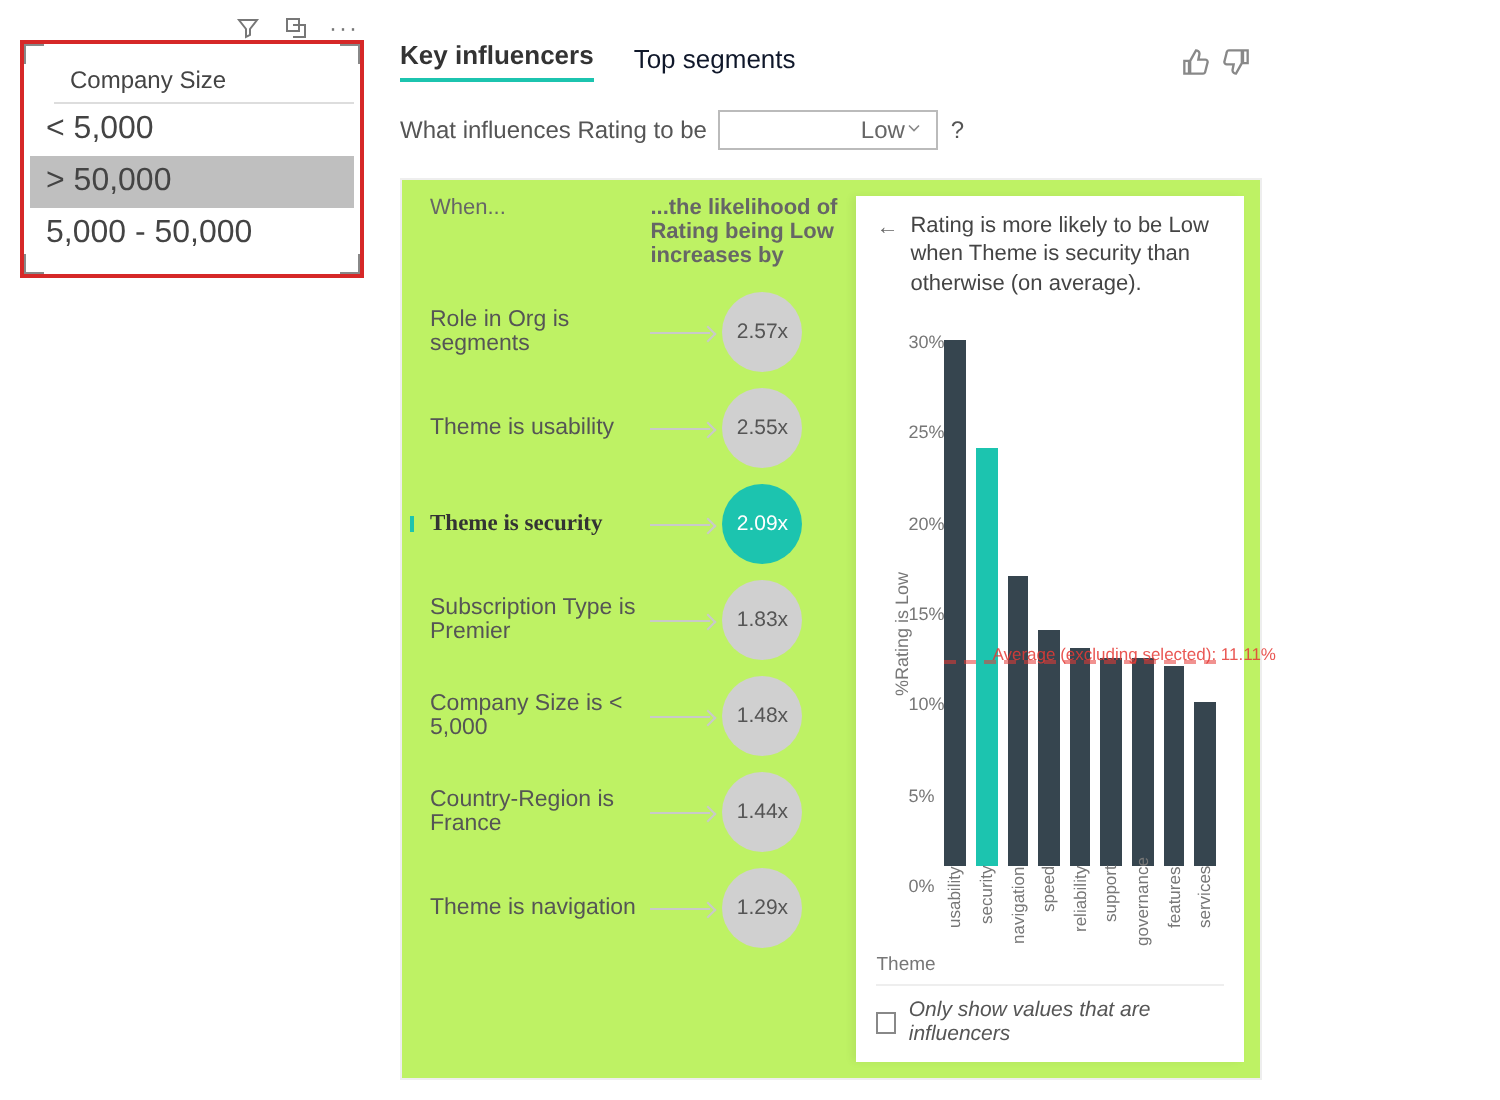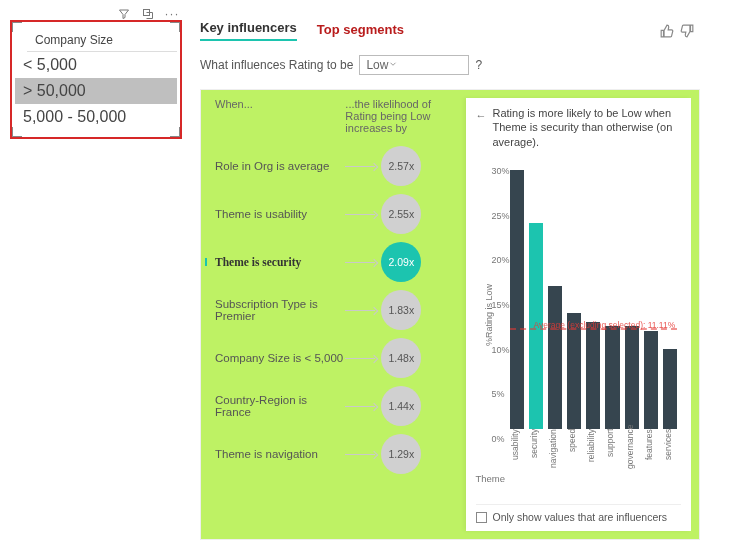--- a/index.html
+++ b/index.html
@@ -40,45 +40,45 @@
   }
   .slicer-item.selected{ background:#bfbfbf; }
   .slicer-toolbar{
     position:absolute; top:-18px; right:-2px; display:flex; gap:10px; color:#777;
   }
   .toolbar-ico{ width:14px; height:14px; display:inline-flex; align-items:center; justify-content:center;}
   
   .viz {
     position:absolute;
     left: 200px; top: 20px;
-    width: 500px;
+    width: 431px;
     height: 520px;
     display:flex; flex-direction:column;
   }
   .tabs { display:flex; gap:20px; border-bottom: none; align-items:flex-end; }
-  .tab { font-size: 13px; color:#b91c1c; padding-bottom:4px; cursor:pointer;font-weight:bold; }
+  .tab { font-size: 13px; color:#0f172a; padding-bottom:4px; cursor:pointer; }
   .tab.active { color:#333; font-weight:600; border-bottom:2px solid #1cc4af; }
   .thumbs { position:absolute; right:6px; top:4px; display:flex; gap:6px; color:#888;}
   .question{
     margin-top:14px; font-size:12px; color:#555;
     display:flex; align-items:center; gap:6px;
   }
   .dropdown{
     border:1px solid #bbb; padding:2px 6px; width:110px;
-    display:flex; justify-content:flex-start; align-items:center;
+    display:flex; justify-content:flex-end; align-items:center;
     color:#666; font-size:12px; cursor:pointer; background:#fff;
   }
   .content{
     margin-top:14px; flex:1; display:flex; background:#bef264;
     border:1px solid #eee;
   }
   .left-col{ width:54%; padding:8px 4px 8px 8px; overflow:hidden; }
   .col-headers{ display:flex; font-size:11px; color:#666; margin-bottom:8px;}
   .col-headers .h1{ width:54%; padding-left:6px;}
-  .col-headers .h2{ width:46%; }
+  .col-headers .h2{ width:46%;font-weight:bold; }
   .inf-row{
     display:flex; align-items:center; height:48px;
   }
   .inf-label{ width:54%; font-size:11.5px; color:#555; padding-left:6px; position:relative;}
   .inf-row.sel .inf-label{ font-weight:600; color:#333;font-family:Liberation Serif, serif;}
   .inf-row.sel .inf-label::before{
     content:""; position:absolute; left:-4px; top:2px; bottom:2px; width:2px; background:#1cc4af;
   }
   .inf-line{ flex:0 0 30px; height:1px; background:#c9c9c9; position:relative;}
   .inf-line::after{ content:""; position:absolute; right:-2px; top:-2px; width:5px;height:5px;border-top:1px solid #c9c9c9;border-right:1px solid #c9c9c9; transform:rotate(45deg);}
@@ -117,21 +117,21 @@
   }
   .avg-label{ position:absolute; font-size:8.5px; color:rgba(229,57,53,.85); left:24px; top:-10px; white-space:nowrap;}
   .xticks{
     position:absolute; left:34px; right:4px; bottom:0; height:42px;
     display:flex; gap:5px;
   }
   .xt{ flex:1; font-size:8.5px; color:#777; writing-mode: vertical-rl; transform: rotate(180deg); text-align:right; padding-top:2px;}
   .xlabel{ font-size:9.5px; color:#777; margin-top:2px;}
   .only-show{
     display:flex; align-items:center; gap:6px; font-size:10.5px; color:#555;
-    border-top:1px solid #eee; padding-top:6px; margin-top:20px;
+    border-top:1px solid #eee; padding-top:6px; margin-top:4px;font-style:italic;
   }
   .chk{ width:11px;height:11px;border:1px solid #888; background:#fff; }
 </style>
 </head>
 <body>
 
 <div class="slicer-wrap">
   <div class="slicer">
     <div class="slicer-toolbar">
       <span class="toolbar-ico">
@@ -192,21 +192,21 @@
   </div>
 
   <div class="content">
     <div class="left-col">
       <div class="col-headers">
         <div class="h1">When...</div>
         <div class="h2">...the likelihood of Rating being Low increases by</div>
       </div>
       <div id="inf-rows">
           <div class="inf-row">
-            <div class="inf-label">Role in Org is average</div>
+            <div class="inf-label">Role in Org is segments</div>
             <div class="inf-line"></div>
             <div class="bubble">2.57x</div>
           </div>
           <div class="inf-row">
             <div class="inf-label">Theme is usability</div>
             <div class="inf-line"></div>
             <div class="bubble">2.55x</div>
           </div>
           <div class="inf-row sel">
             <div class="inf-label">Theme is security</div>

